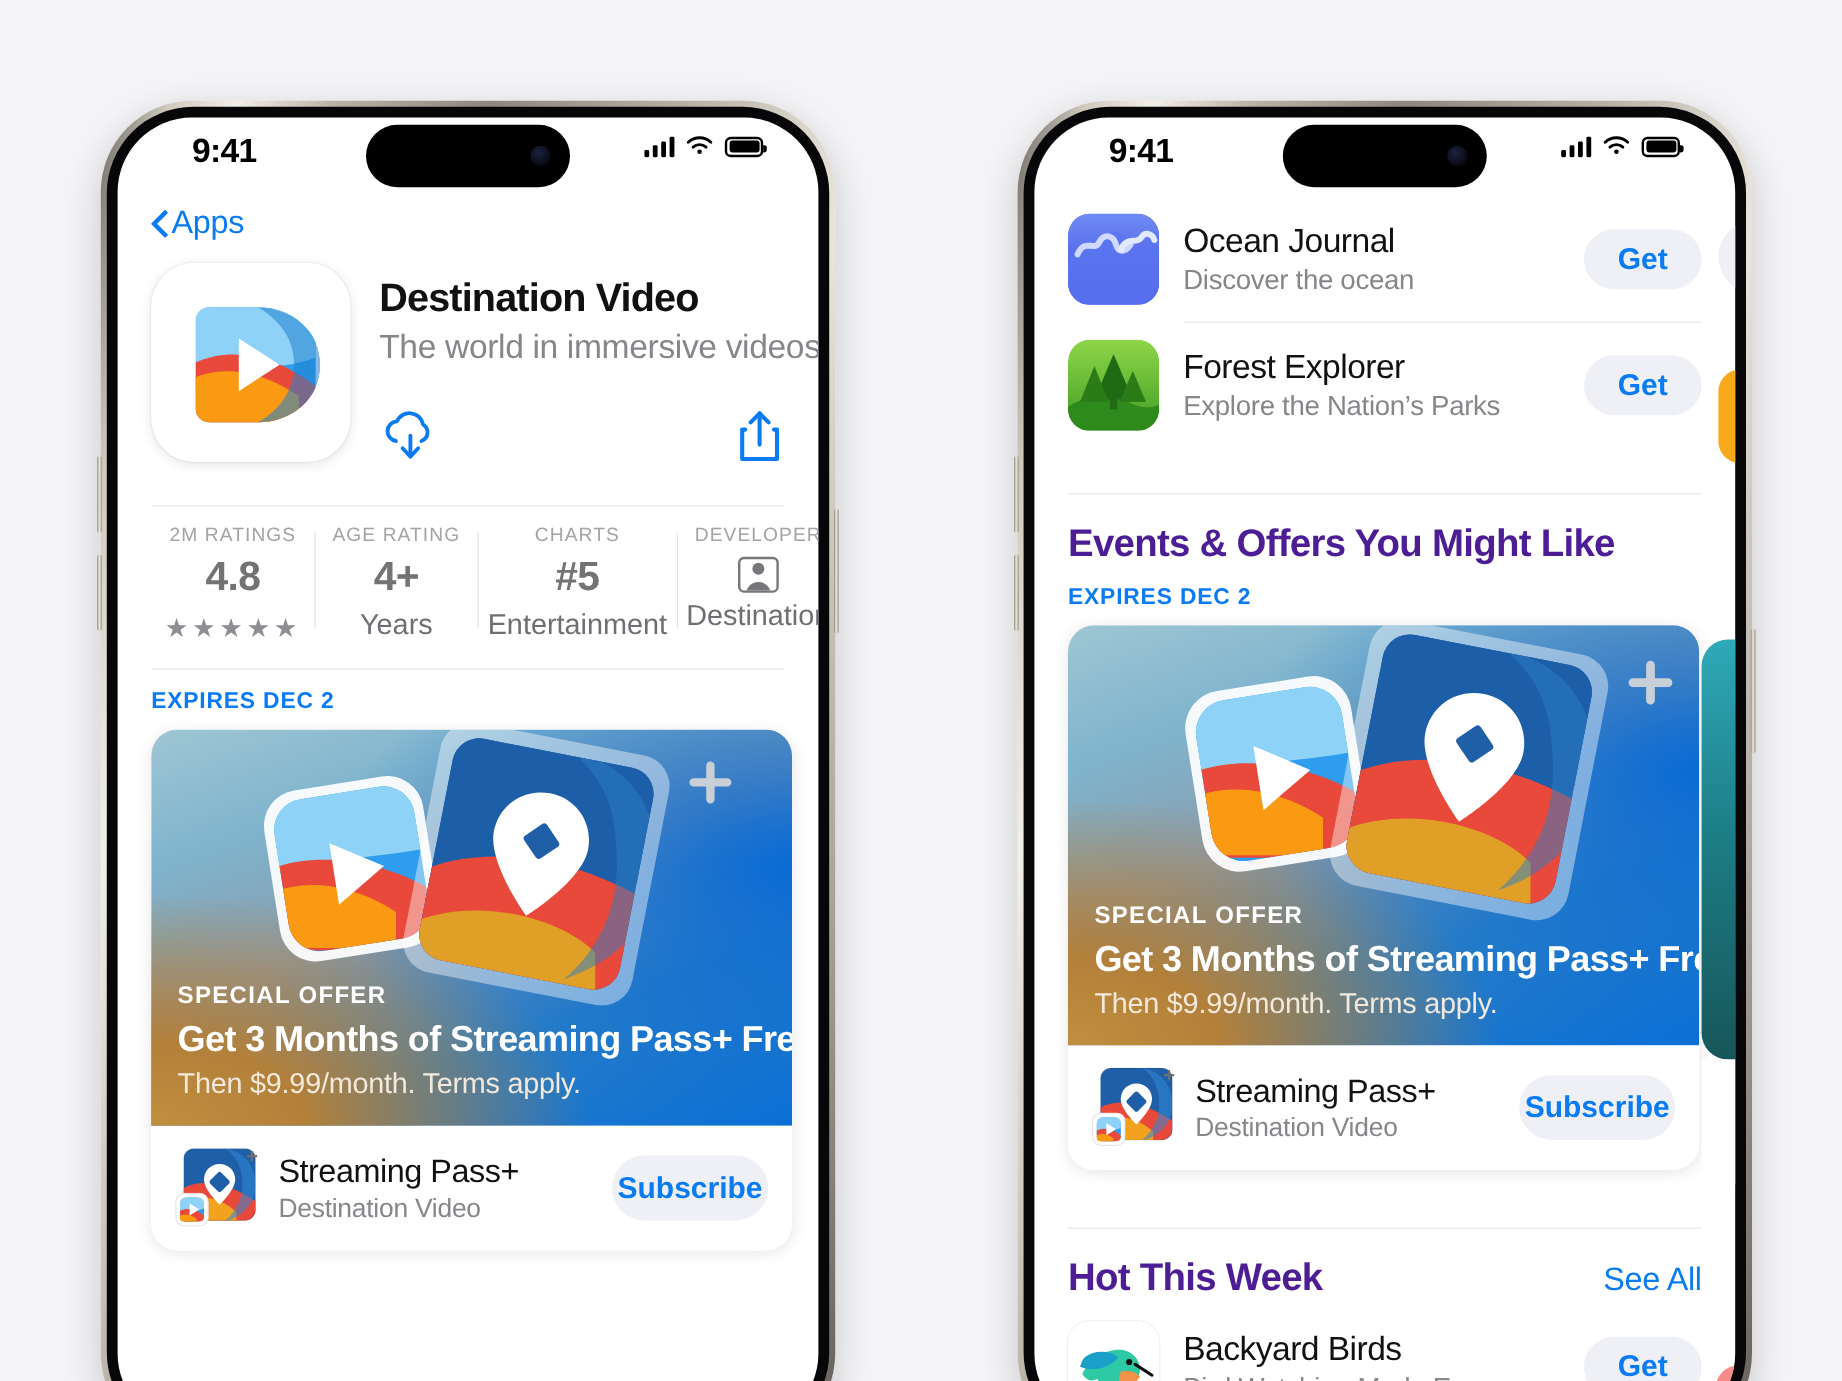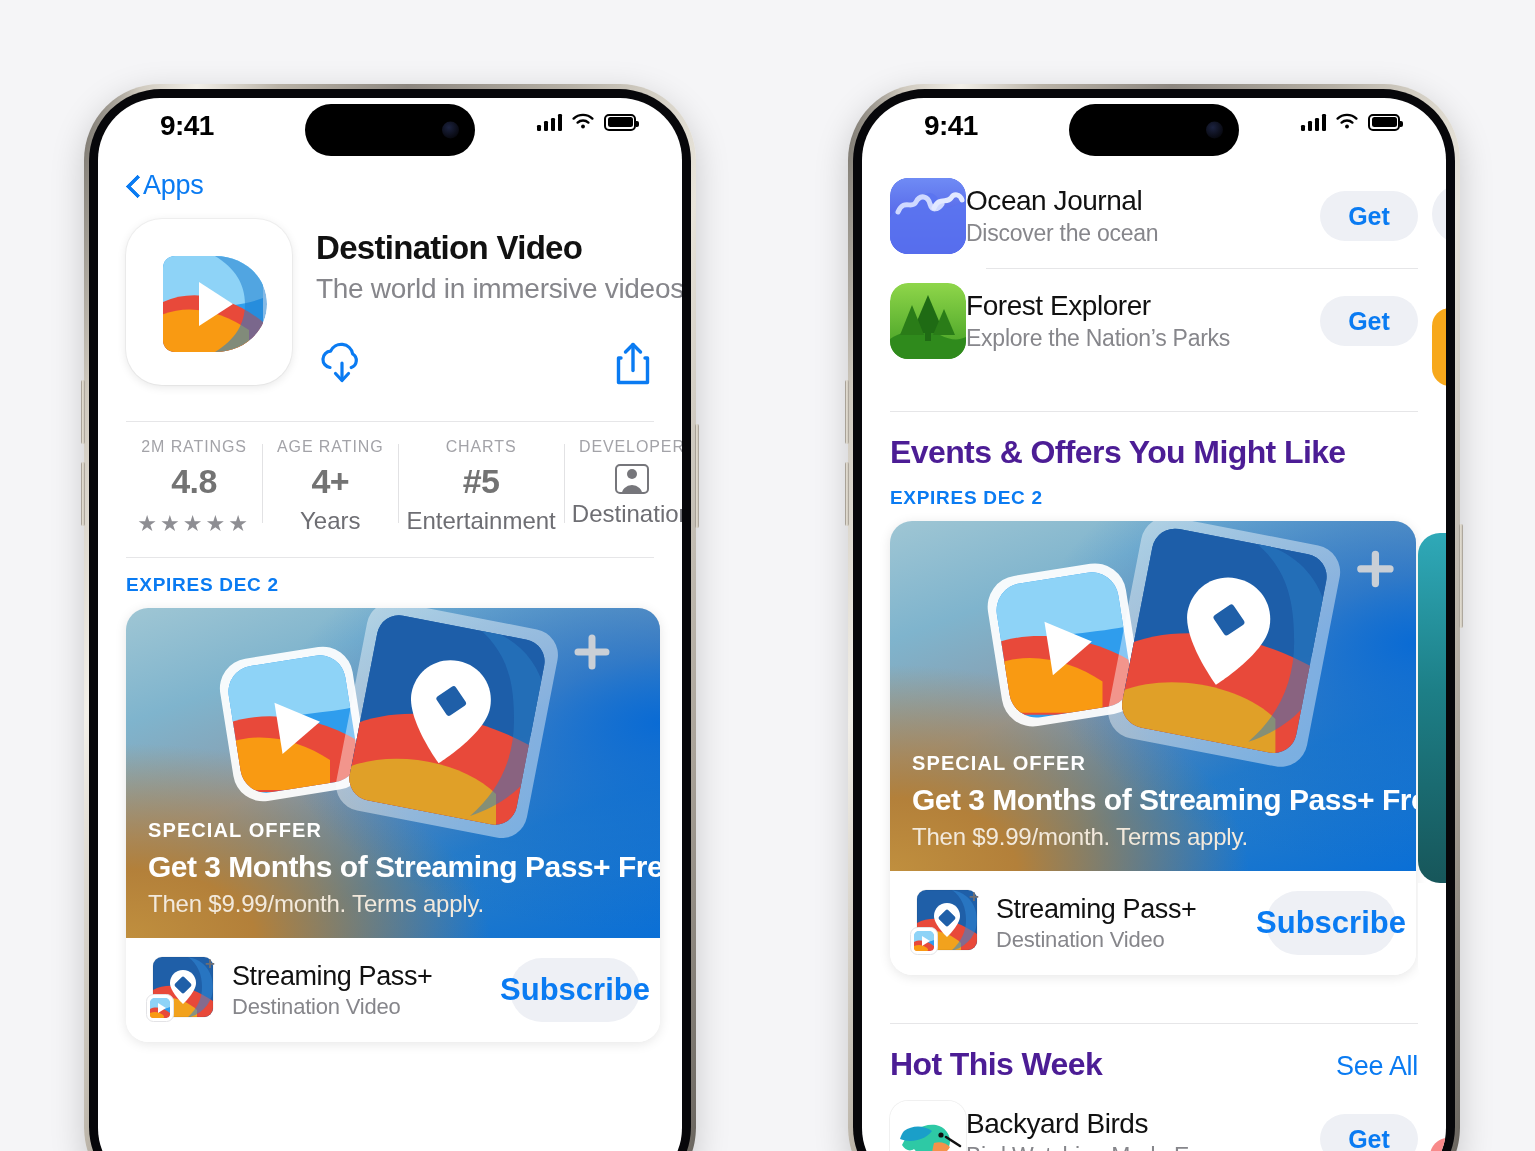--- a/index.html
+++ b/index.html
@@ -139,25 +139,25 @@
   .offer-fine { font-size:24px; color:#f2e9dc; margin-top:6px; letter-spacing:-0.2px; white-space:nowrap; }
 
   .offer-foot { display:flex; align-items:center; gap:18px; padding:18px 20px; background:#fff; }
   .offer-foot-txt { flex:1; min-width:0; }
   .offer-foot-title { font-size:27px; color:#111; letter-spacing:-0.4px; white-space:nowrap; }
   .offer-foot-sub { font-size:22px; color:#86868b; margin-top:2px; letter-spacing:-0.2px; white-space:nowrap; }
   .pill {
     border-radius:999px; background:#eef0f5; color:#0a7bf2; font-weight:700;
     display:flex; align-items:center; justify-content:center; flex:0 0 auto;
   }
-  .pill.subscribe { width:130px; height:64px; font-size:31px; }
+  .pill.subscribe { width:130px; height:54px; font-size:25px; }
   .pill.get { width:98px; height:50px; font-size:25px; }
 
   
-  .app-row { display:flex; align-items:center; padding:14px 0; }
+  .app-row { display:flex; align-items:center; gap:20px; padding:14px 0; }
   .app-row-txt { flex:1; min-width:0; }
   .app-row-title { font-size:28px; color:#111; letter-spacing:-0.45px; white-space:nowrap; }
   .app-row-sub { font-size:23px; color:#86868b; margin-top:3px; letter-spacing:-0.25px; white-space:nowrap; }
   .row-divider { height:1px; background:#e6e6e8; margin-left:96px; }
   .ico-sq { width:76px; height:76px; border-radius:18px; flex:0 0 auto; overflow:hidden; }
 
   
   .peek { position:absolute; top:0; width:60px; border-radius:22px; }
 </style>
 </head>

